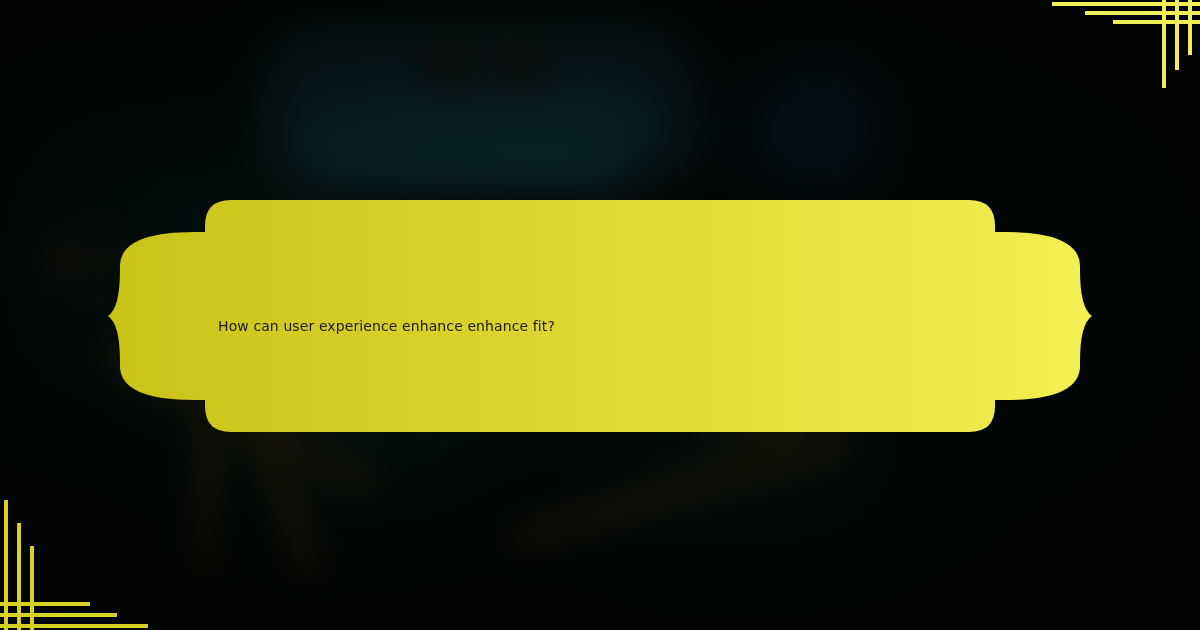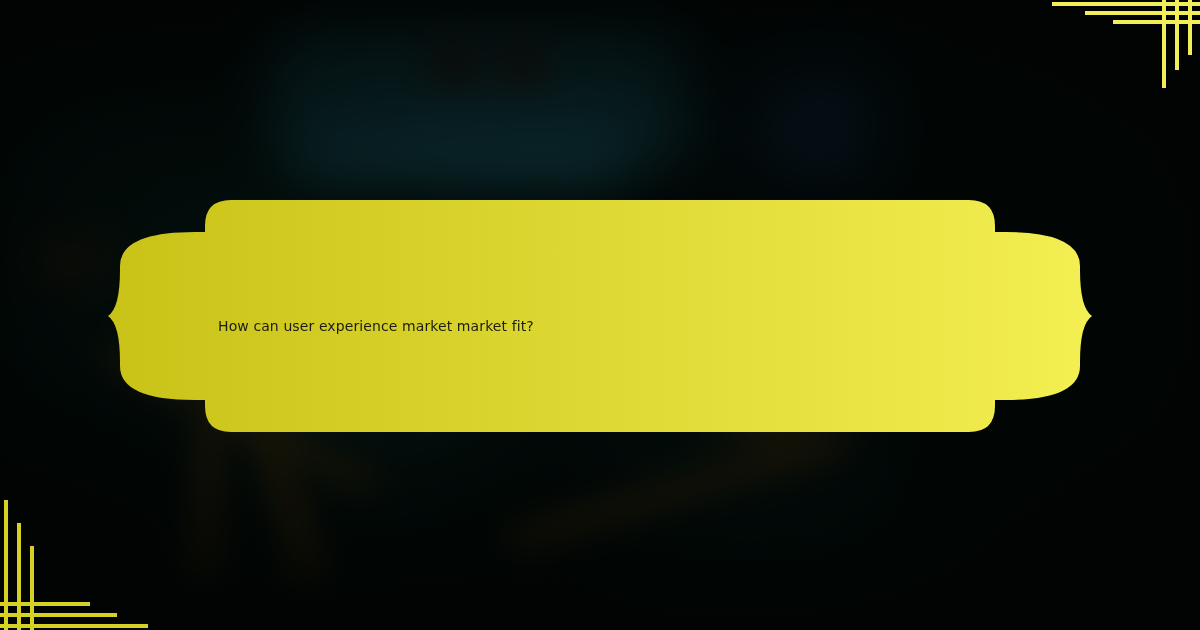--- a/index.html
+++ b/index.html
@@ -215,15 +215,15 @@
       <defs>
         <linearGradient id="bubbleGrad" x1="0" y1="0" x2="1" y2="0">
           <stop offset="0" stop-color="#c9c217" id="grad-start"></stop>
           <stop offset="1" stop-color="#f4ef52" id="grad-end"></stop>
         </linearGradient>
       </defs>
       <path id="bubble-path" fill="url(#bubbleGrad)" d="M 231 200 L 969 200 Q 995 200 995 226 L 995 232 L 1005 232 Q 1080 232 1080 266 L 1080 270 Q 1080 308 1092 316 Q 1080 324 1080 362 L 1080 366 Q 1080 400 1005 400 L 995 400 L 995 406 Q 995 432 969 432 L 231 432 Q 205 432 205 406 L 205 400 L 195 400 Q 120 400 120 366 L 120 362 Q 120 324 108 316 Q 120 308 120 270 L 120 266 Q 120 232 195 232 L 205 232 L 205 226 Q 205 200 231 200 Z"></path>
     </svg>
   </div>
 
-  <div id="bubble-text" style="color: rgb(28, 28, 20); font-size: 14px; top: 305.92px;">How can user experience market market fit?</div>
+  <div id="bubble-text" style="color: rgb(28, 28, 20); font-size: 14px; top: 305.92px;">How can user experience enhance enhance fit?</div>
 
 </div>
 
 </body></html>

